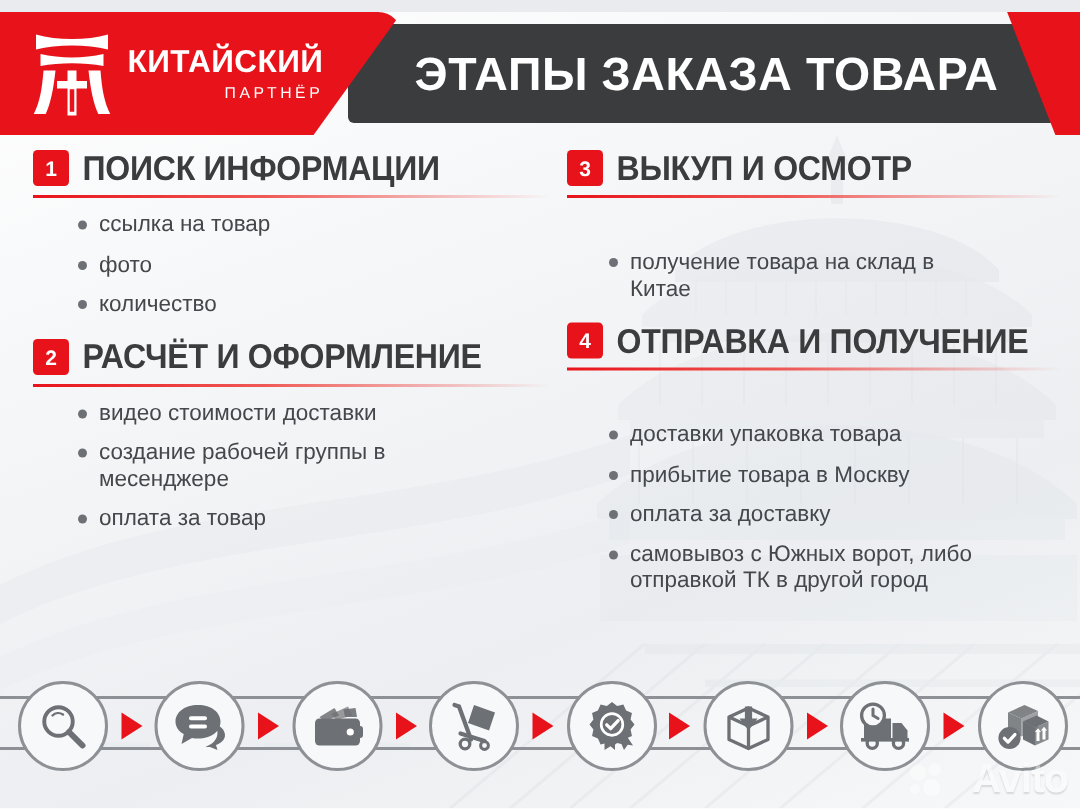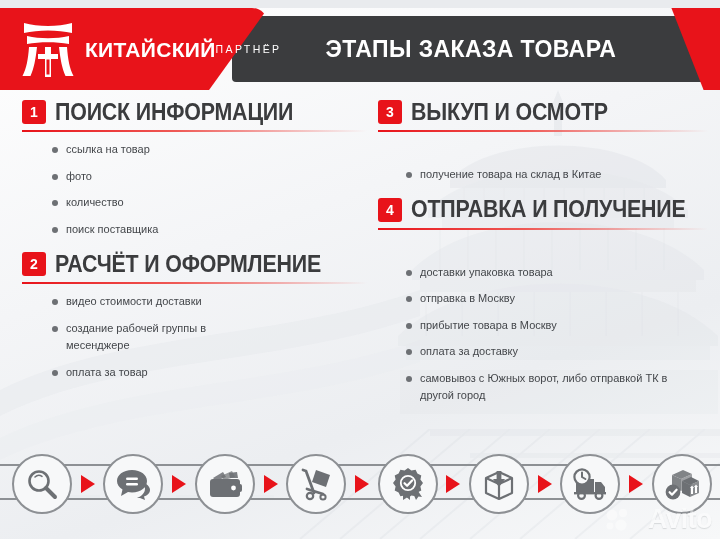--- a/index.html
+++ b/index.html
@@ -99,39 +99,39 @@
   .hdr-title {
     position: absolute;
     left: 246px;
     top: 8px;
     width: 450px;
     height: 66px;
     display: flex;
     align-items: center;
     justify-content: center;
     color: #ffffff;
-    font-size: 23px;
+    font-size: 31px;
     font-weight: bold;
     letter-spacing: 0.4px;
     line-height: 1;
     white-space: nowrap;
   }
 
   
   .logo {
     position: absolute;
     left: 20px;
     top: 12px;
     display: flex;
     align-items: center;
     gap: 9px;
     z-index: 4;
   }
   .logo-mark { width: 56px; height: 58px; flex: none; }
-  .logo-text { display: flex; flex-direction: row; line-height: 1; }
+  .logo-text { display: flex; flex-direction: column; line-height: 1; }
   .logo-main {
     color: #ffffff;
     font-size: 21px;
     font-weight: bold;
     letter-spacing: 0.3px;
     white-space: nowrap;
   }
   .logo-sub {
     color: #ffffff;
     font-size: 10.5px;
@@ -192,21 +192,21 @@
     height: 2px;
     width: 100%;
     background: linear-gradient(to right, #e8131a 0%, #ef5a56 45%, rgba(232,19,26,0) 100%);
     margin-bottom: 9px;
   }
 
   .bullets { list-style: none; margin: 0; padding: 0 0 0 30px; }
   .bullets li {
     position: relative;
     color: #44474b;
-    font-size: 11px;
+    font-size: 15px;
     line-height: 17.5px;
     margin-bottom: 9px;
     padding-left: 14px;
   }
   .bullets li::before {
     content: "";
     position: absolute;
     left: 0;
     top: 6px;
     width: 6px;
@@ -409,21 +409,20 @@
       <div class="section">
         <div class="sec-head">
           <span class="sec-num">1</span>
           <span class="sec-title">ПОИСК ИНФОРМАЦИИ</span>
         </div>
         <div class="sec-rule"></div>
         <ul class="bullets">
           <li>ссылка на товар</li>
           <li>фото</li>
           <li>количество</li>
-          <li>поиск поставщика</li>
         </ul>
       </div>
 
       <div class="section" style="margin-top:14px">
         <div class="sec-head">
           <span class="sec-num">2</span>
           <span class="sec-title">РАСЧЁТ И ОФОРМЛЕНИЕ</span>
         </div>
         <div class="sec-rule"></div>
         <ul class="bullets">
@@ -449,21 +448,20 @@
       </div>
 
       <div class="section" style="margin-top:14px">
         <div class="sec-head">
           <span class="sec-num">4</span>
           <span class="sec-title">ОТПРАВКА И ПОЛУЧЕНИЕ</span>
         </div>
         <div class="sec-rule"></div>
         <ul class="bullets">
           <li>доставки упаковка товара</li>
-          <li>отправка в Москву</li>
           <li>прибытие товара в Москву</li>
           <li>оплата за доставку</li>
           <li style="max-width:268px">самовывоз с Южных ворот, либо отправкой ТК в другой город</li>
         </ul>
       </div>
 
     </div>
   </div>
 
   <div class="strip">

